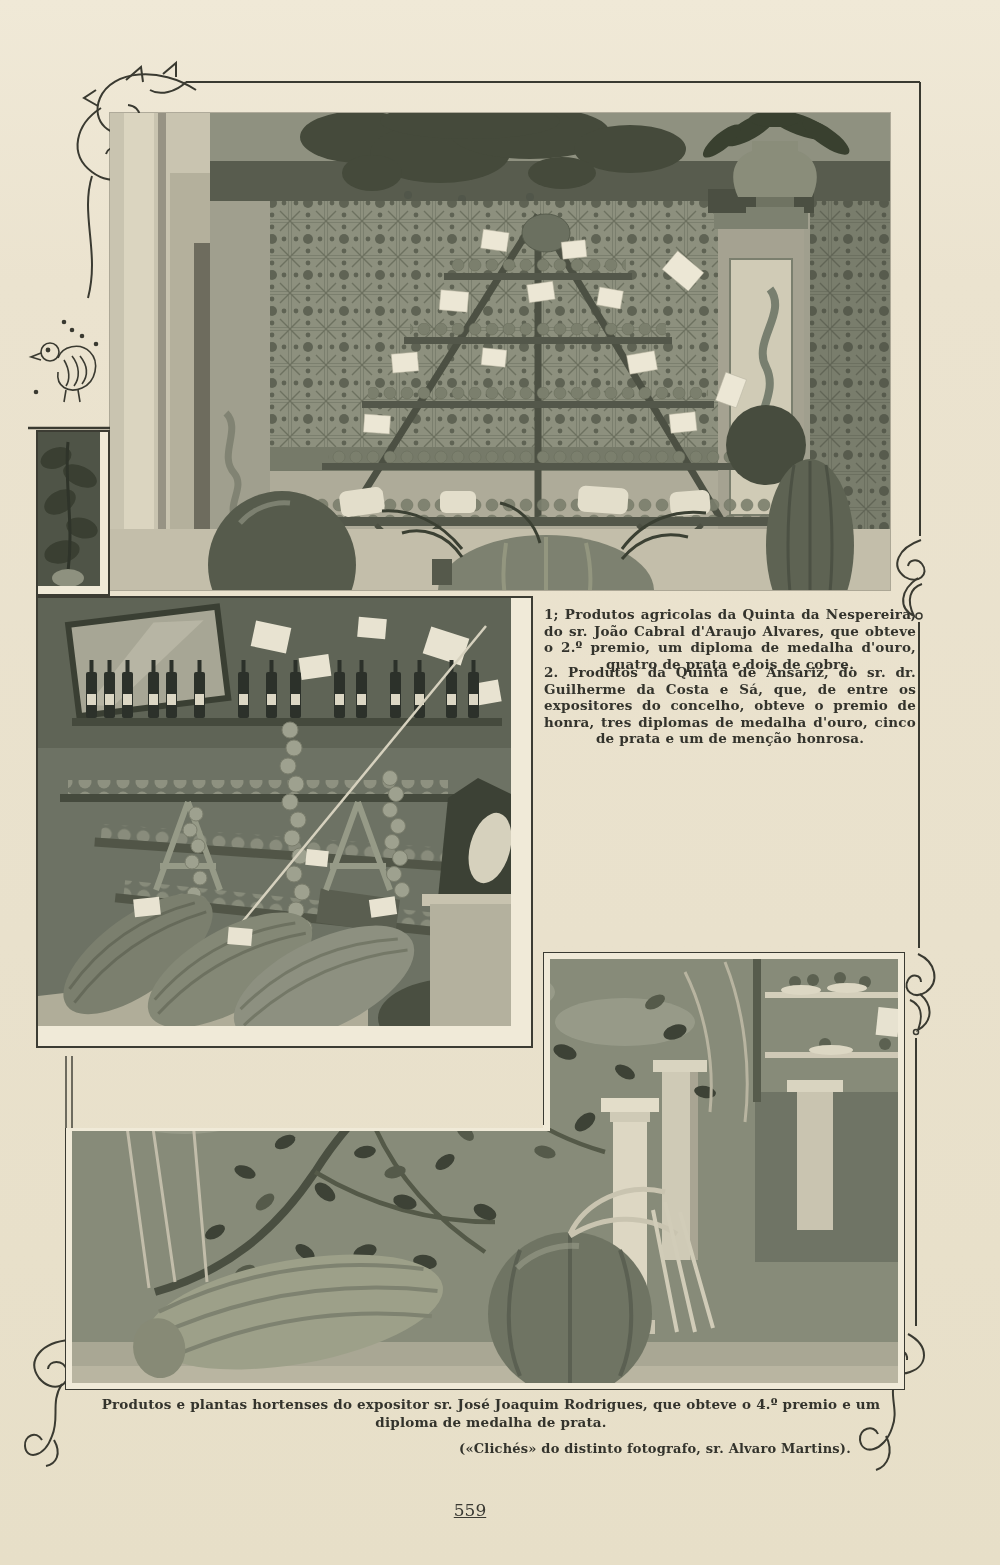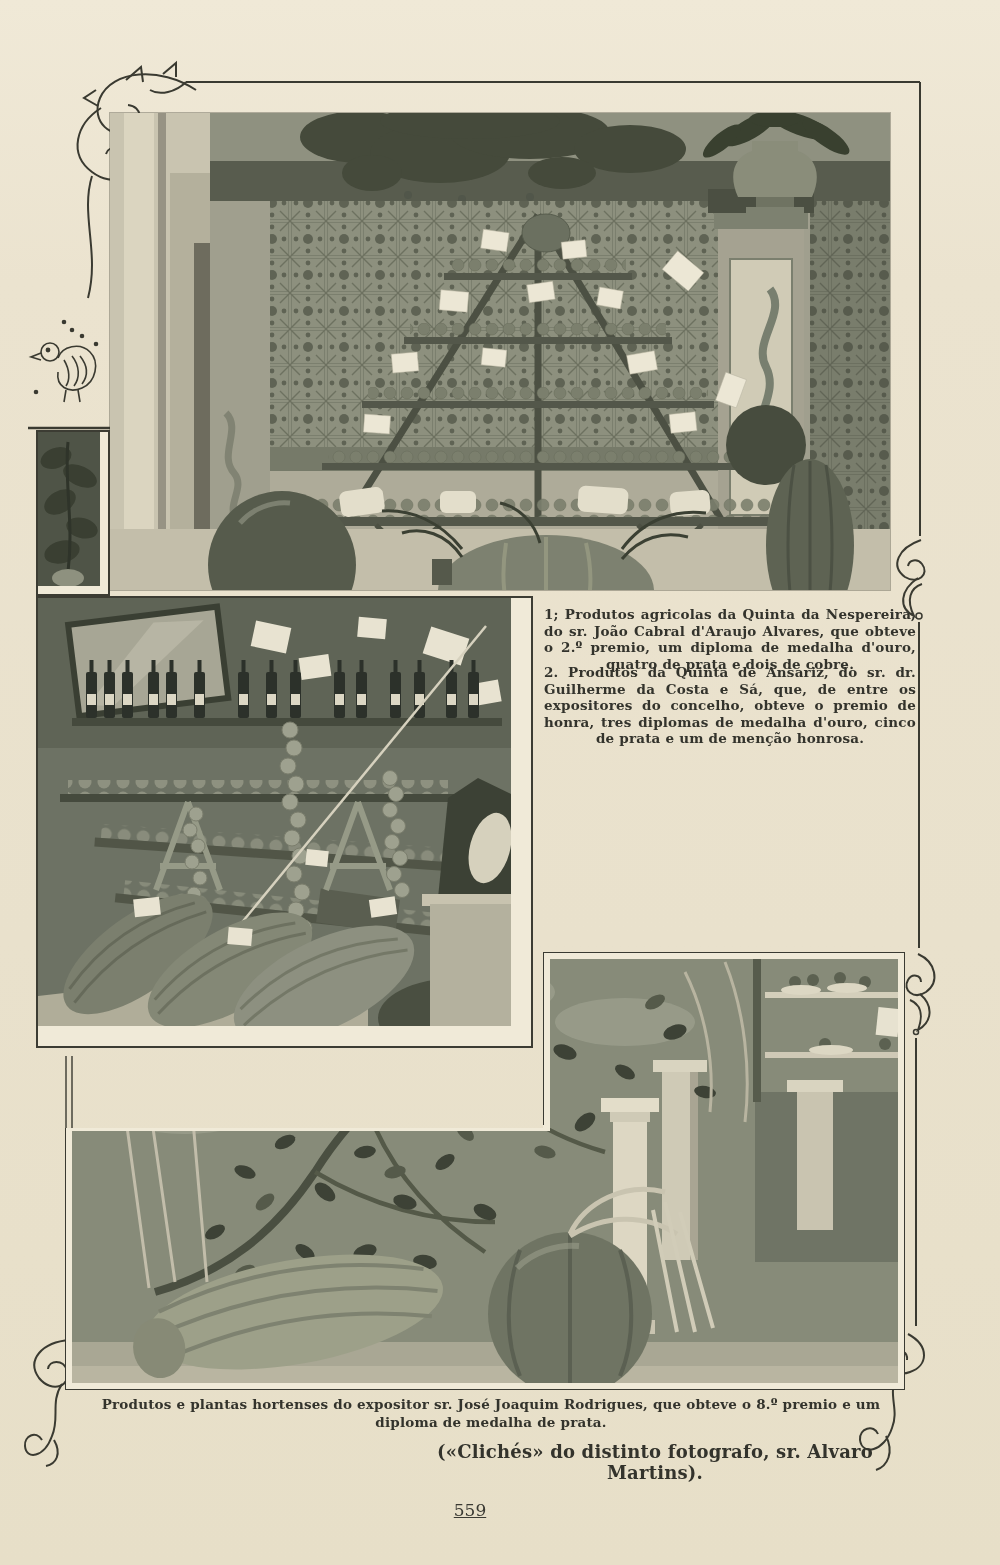--- a/index.html
+++ b/index.html
@@ -18,21 +18,21 @@
   .ph3{left:65px;top:952px;width:840px;height:438px;
        clip-path:polygon(0px 176px,478px 176px,478px 0px,840px 0px,840px 438px,0px 438px);}
   .cap{position:absolute;font-weight:bold;letter-spacing:.2px;}
   .cap1{left:544px;top:606px;width:372px;font-size:13.5px;line-height:16.5px;
         text-align:justify;text-align-last:center;}
   .cap2{left:544px;top:664px;width:372px;font-size:13.5px;line-height:16.5px;
         text-align:justify;text-align-last:center;}
   .bodytext{position:absolute;left:547px;top:770px;width:370px;
         font-size:19px;line-height:25px;text-align:justify;color:#3a3a33;}
   .bottomcap{left:88px;top:1396px;width:806px;font-size:13.5px;line-height:17.5px;text-align:center;}
-  .credit{left:420px;top:1441px;width:470px;font-size:18px;text-align:center;}
+  .credit{left:420px;top:1441px;width:470px;font-size:13px;text-align:center;}
   .pagenum{position:absolute;left:0;top:1500px;width:940px;text-align:center;
         font-size:17px;color:#3a3a33;text-decoration:underline;}
   p{margin:0;}
 </style>
 </head>
 <body>
 
 <div class="page">
 
   <svg class="frame" width="1000" height="1565" viewBox="0 0 1000 1565">
@@ -443,17 +443,17 @@
         <path d="M505,282 C520,250 560,230 600,240 M505,284 C540,262 580,262 612,282" stroke="#c9c4b0" stroke-width="5" fill="none"></path>
         <path d="M600,250 L630,380 M615,260 L648,376 M588,258 L612,380" stroke="#d1ccb8" stroke-width="4"></path>
       </g>
       <path d="M2,174 H480 V2 H838 V436 H2 Z" fill="none" stroke="#3a3a32" stroke-width="9"></path>
       <path d="M4,176 H482 V4 H836 V434 H4 Z" fill="none" stroke="#f0ead8" stroke-width="6"></path>
     </svg>
   </figure>
 
   <p class="cap cap1">1; Produtos agricolas da Quinta da Nespereira, do sr. João Cabral d'Araujo Alvares, que obteve o 2.º premio, um diploma de medalha d'ouro, quatro de prata e dois de cobre.</p>
   <p class="cap cap2">2. Produtos da Quinta de Ansariz, do sr. dr. Guilherme da Costa e Sá, que, de entre os expositores do concelho, obteve o premio de honra, tres diplomas de medalha d'ouro, cinco de prata e um de menção honrosa.</p>
-  <p class="cap bottomcap">Produtos e plantas hortenses do expositor sr. José Joaquim Rodrigues, que obteve o 8.º premio e um diploma de medalha de prata.</p>
+  <p class="cap bottomcap">Produtos e plantas hortenses do expositor sr. José Joaquim Rodrigues, que obteve o 4.º premio e um diploma de medalha de prata.</p>
   <p class="cap credit">(«Clichés» do distinto fotografo, sr. Alvaro Martins).</p>
   <div class="pagenum">559</div>
 
 </div>
 
 </body></html>

